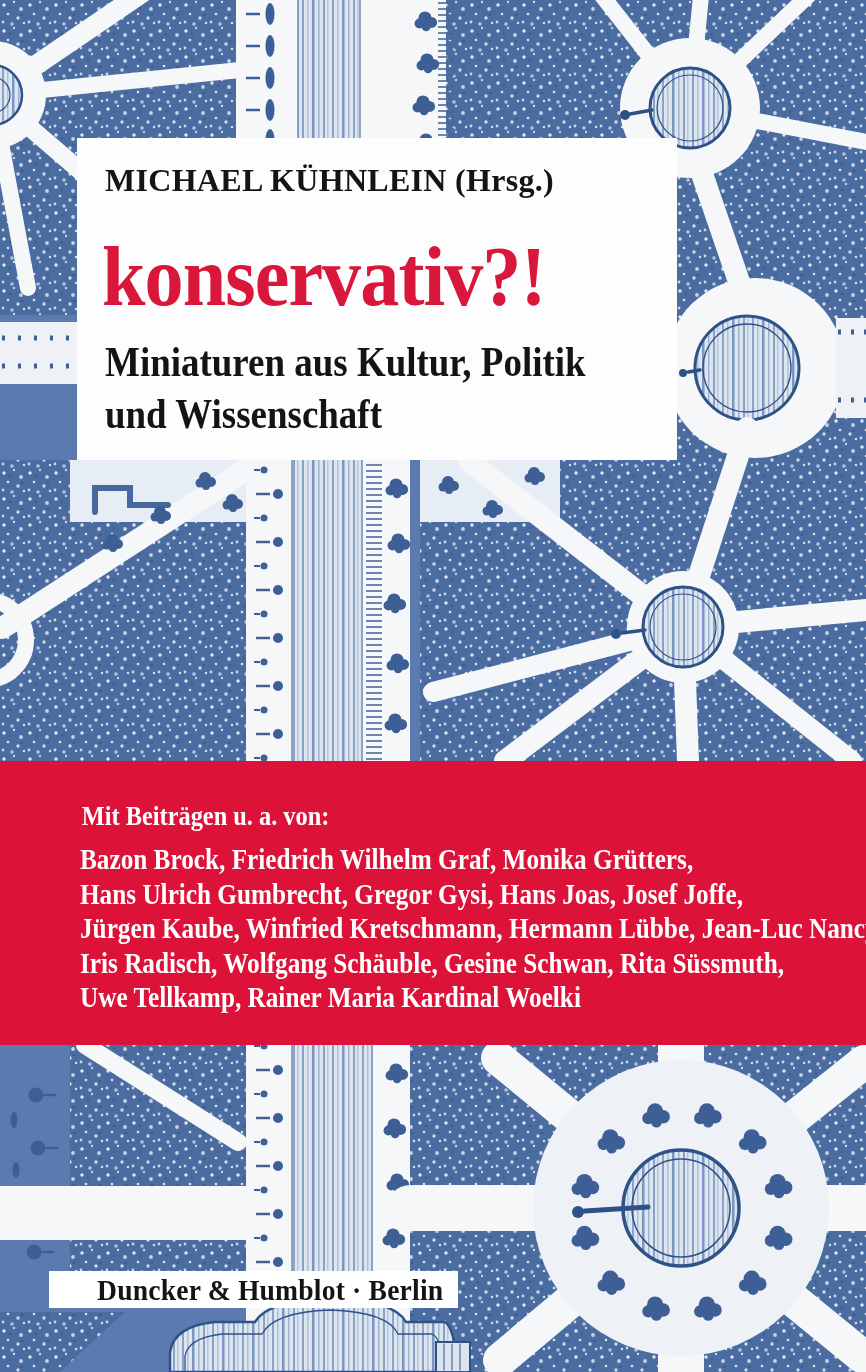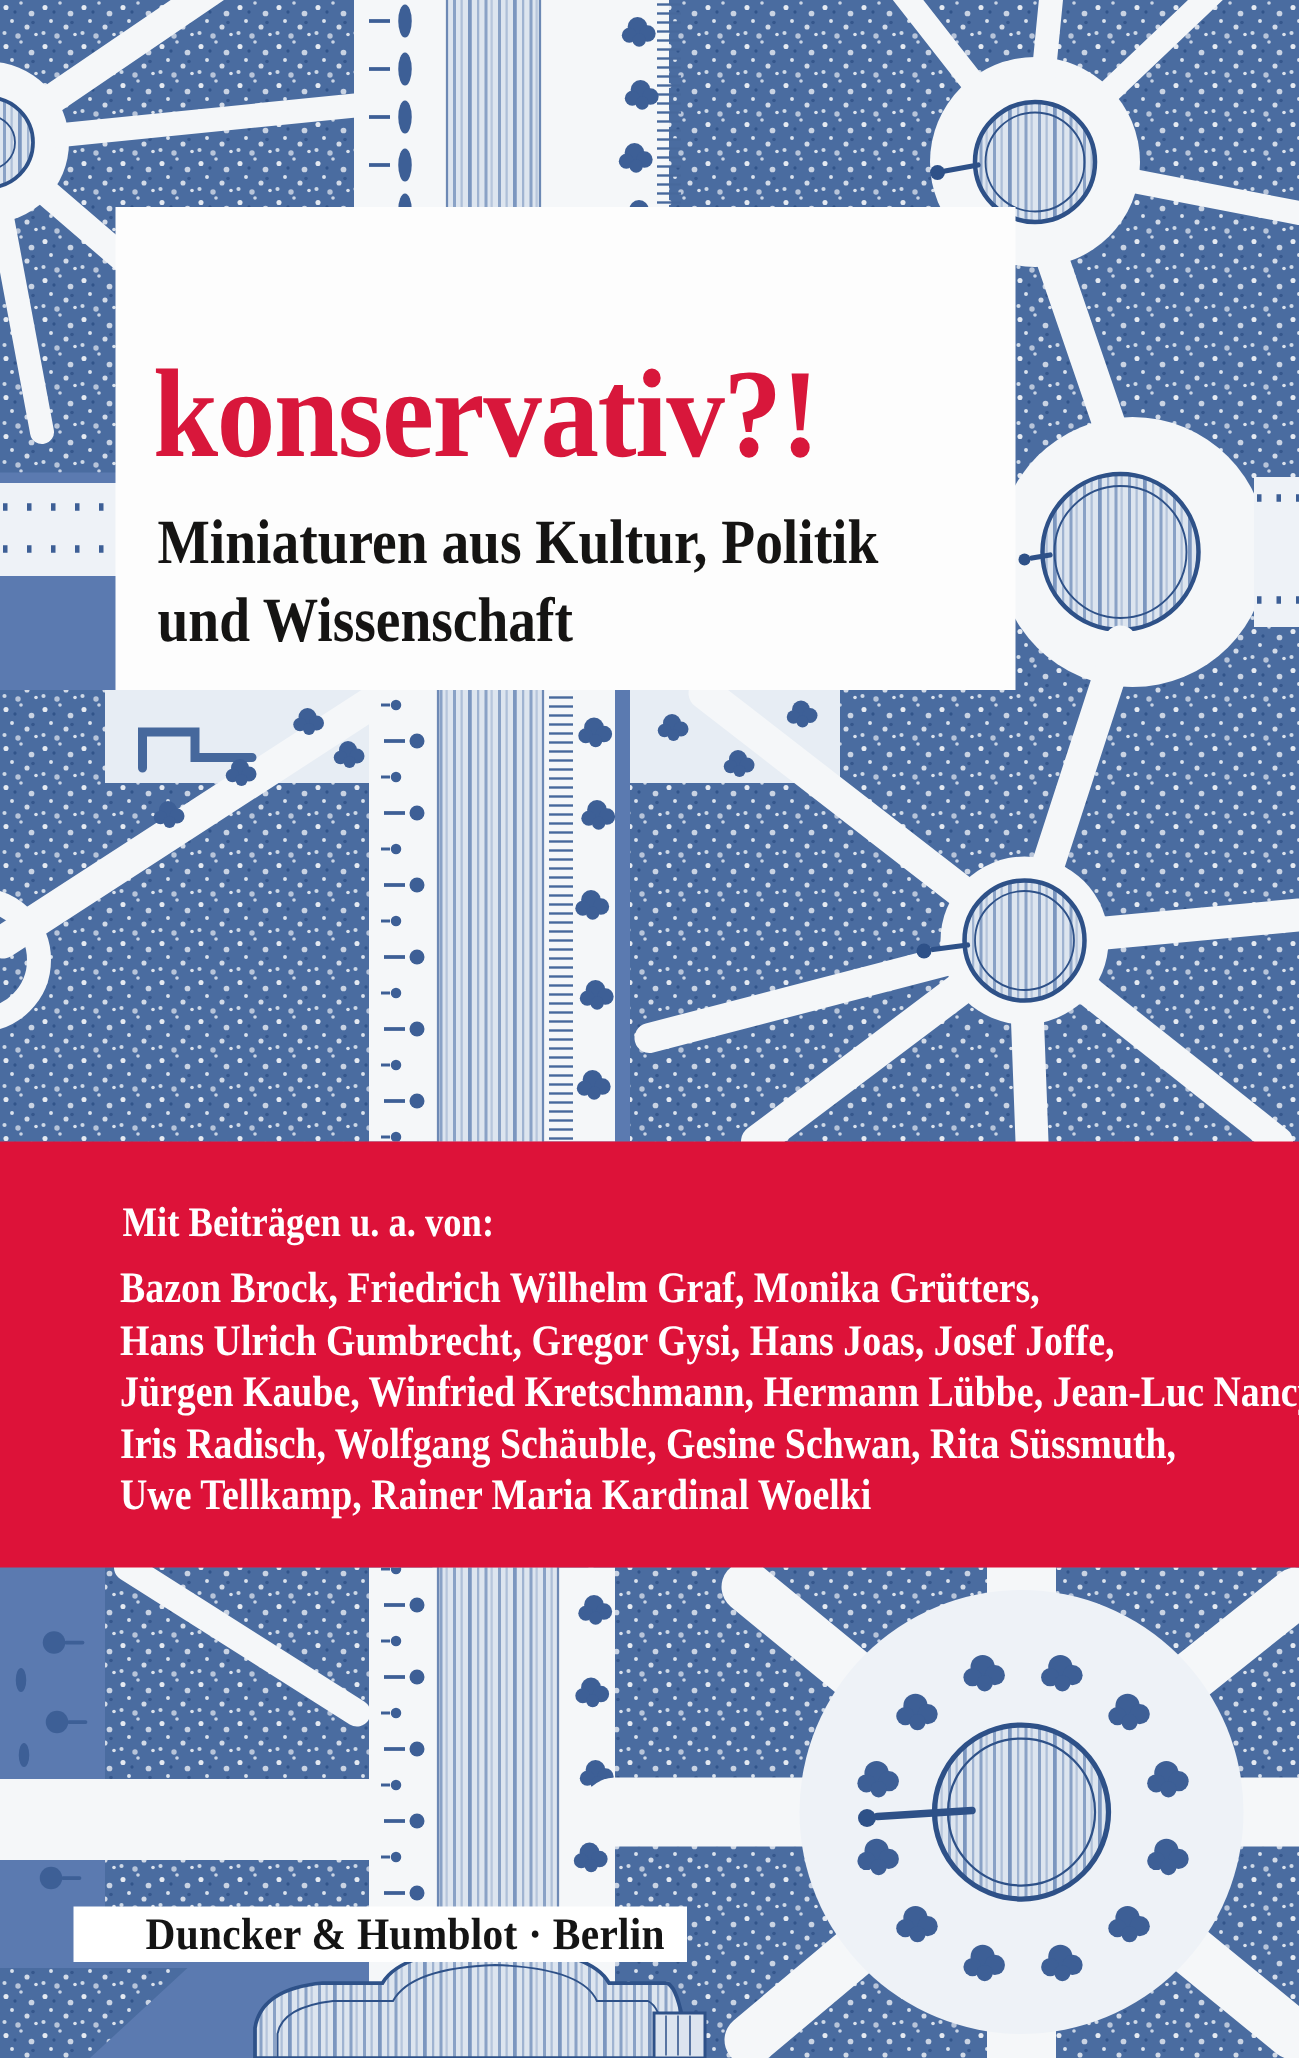--- a/index.html
+++ b/index.html
@@ -272,20 +272,21 @@
       <line x1="585" y1="1211" x2="648" y2="1207" stroke="#2e5188" stroke-width="5"></line>
       <circle cx="578" cy="1212" r="6" fill="#2e5188"></circle>
       <rect x="436" y="1342" width="34" height="30" fill="#dce4ef" stroke="#2e5188" stroke-width="2"></rect>
       <line x1="444" y1="1344" x2="444" y2="1370" stroke="#2e5188" stroke-width="1"></line>
       <line x1="452" y1="1344" x2="452" y2="1370" stroke="#2e5188" stroke-width="1"></line>
       <line x1="460" y1="1344" x2="460" y2="1370" stroke="#2e5188" stroke-width="1"></line>
     </g>
   </svg>
 
   <div class="title-box"></div>
+  <div class="author-line">MICHAEL KÜHNLEIN (Hrsg.)</div>
   <div class="book-title">konservativ?!</div>
   <div class="subtitle">
     <div>Miniaturen aus Kultur, Politik</div>
     <div>und Wissenschaft</div>
   </div>
 
   <div class="red-band">
     <div class="band-text">
       <div class="contrib-intro">Mit Beiträgen u. a. von:</div>
       <div class="contrib-lines">

